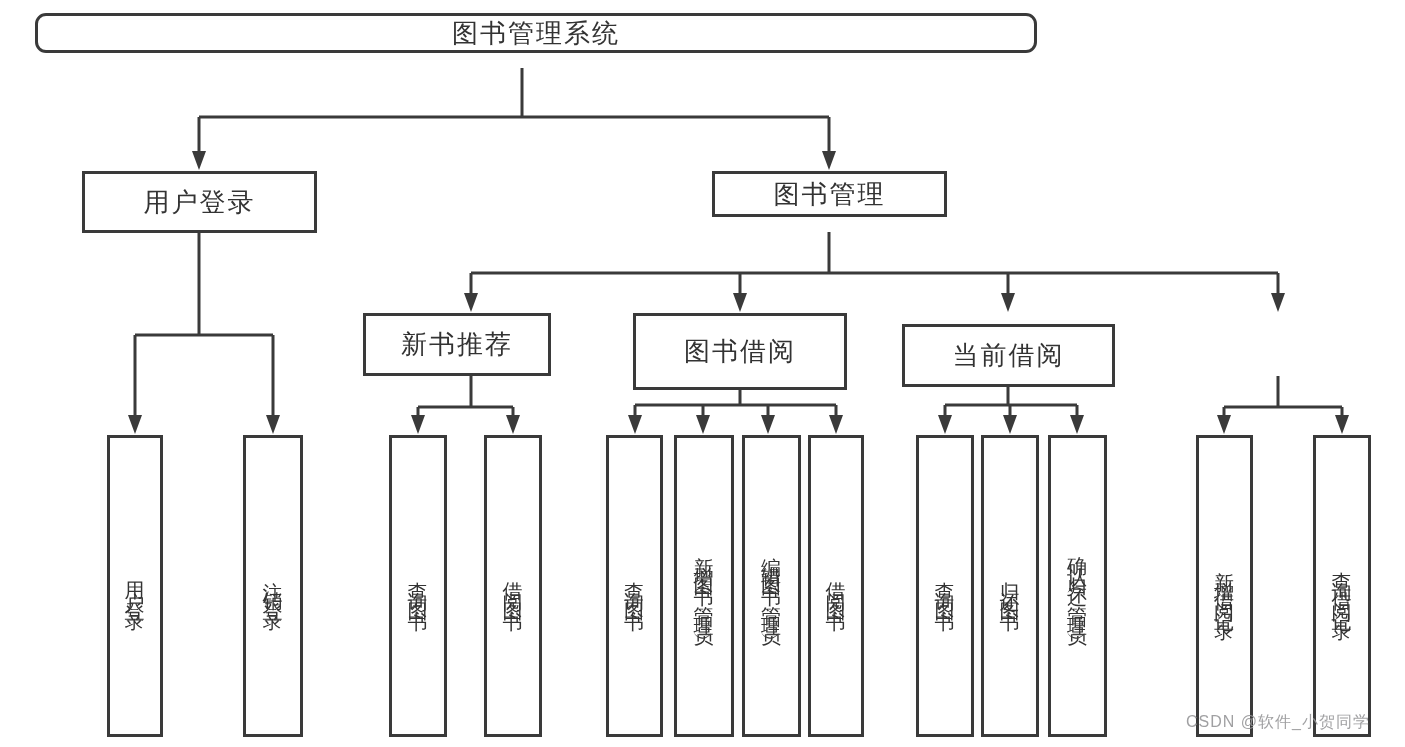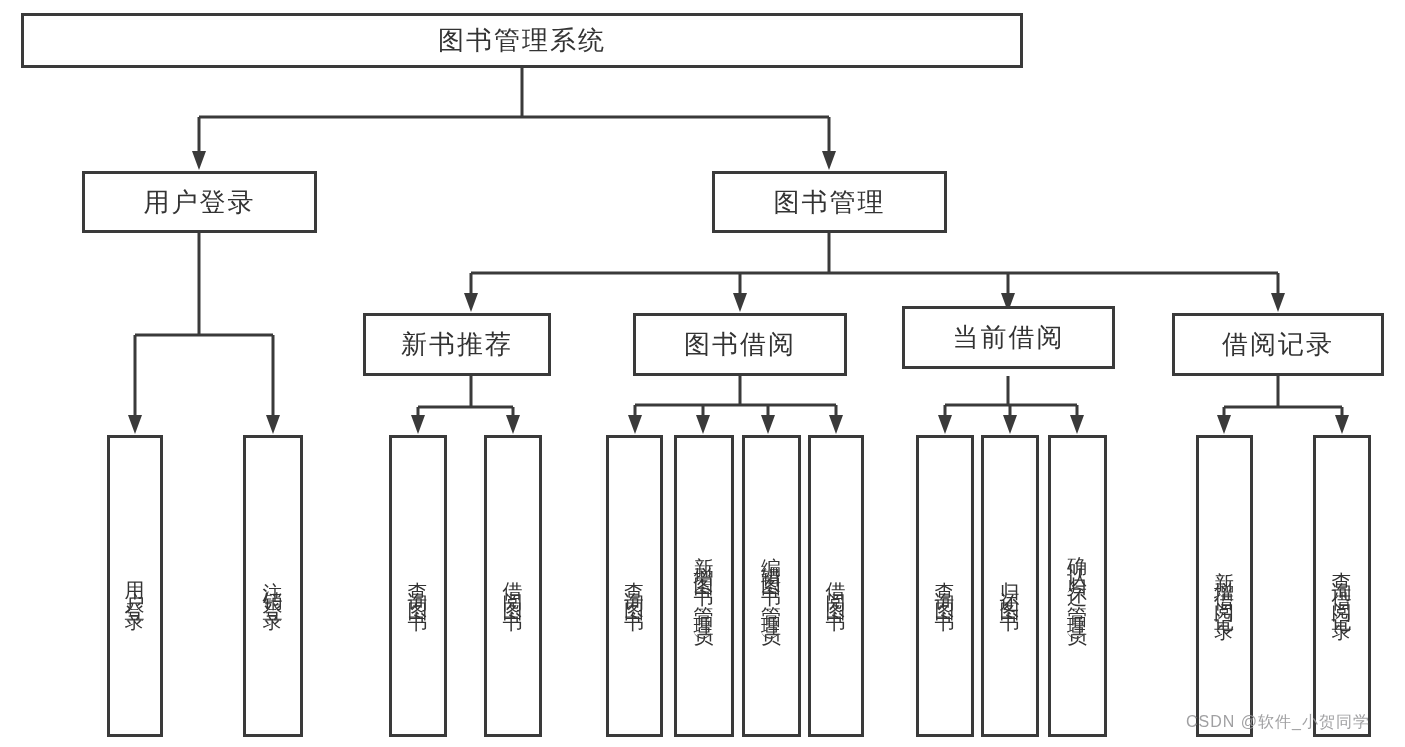--- a/index.html
+++ b/index.html
@@ -112,42 +112,39 @@
       M696 415 L710 415 L703 434 Z
       M761 415 L775 415 L768 434 Z
       M829 415 L843 415 L836 434 Z
       M938 415 L952 415 L945 434 Z
       M1003 415 L1017 415 L1010 434 Z
       M1070 415 L1084 415 L1077 434 Z
       M1217 415 L1231 415 L1224 434 Z
       M1335 415 L1349 415 L1342 434 Z"></path>
   </svg>
 
-  <div class="node hnode" style="left:21px; top:13px; width:1002px; height:55px;">
+  <div class="node hnode" style="left:35px; top:13px; width:1002px; height:40px;border-radius:11px;">
     <span>图书管理系统</span>
   </div>
 
   <div class="node hnode" style="left:82px; top:171px; width:235px; height:62px;">
     <span>用户登录</span>
   </div>
-  <div class="node hnode" style="left:712px; top:171px; width:235px; height:62px;">
+  <div class="node hnode" style="left:712px; top:171px; width:235px; height:46px;">
     <span>图书管理</span>
   </div>
 
   <div class="node hnode" style="left:363px; top:313px; width:188px; height:63px;">
     <span>新书推荐</span>
   </div>
-  <div class="node hnode" style="left:633px; top:313px; width:214px; height:63px;">
+  <div class="node hnode" style="left:633px; top:313px; width:214px; height:77px;">
     <span>图书借阅</span>
   </div>
-  <div class="node hnode" style="left:902px; top:306px; width:213px; height:63px;justify-content:center;">
+  <div class="node hnode" style="left:902px; top:324px; width:213px; height:63px;justify-content:center;">
     <span>当前借阅</span>
-  </div>
-  <div class="node hnode" style="left:1172px; top:313px; width:212px; height:63px;">
-    <span>借阅记录</span>
   </div>
 
   <div class="node vnode" style="left:107px; top:435px; width:56px; height:302px;">
     <span>用户登录</span>
   </div>
   <div class="node vnode" style="left:243px; top:435px; width:60px; height:302px;">
     <span>注销登录</span>
   </div>
 
   <div class="node vnode" style="left:389px; top:435px; width:58px; height:302px;">

